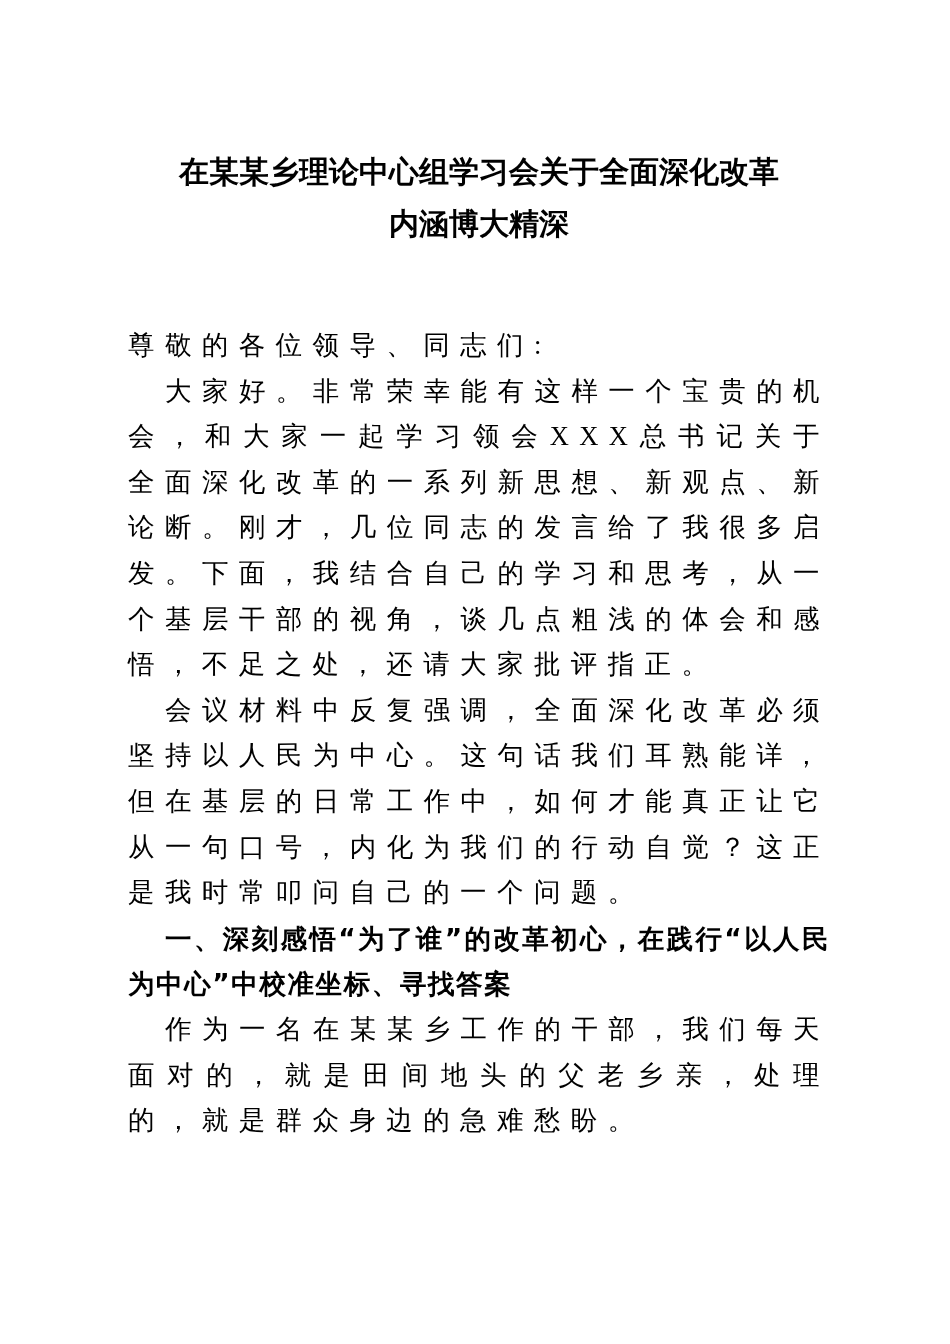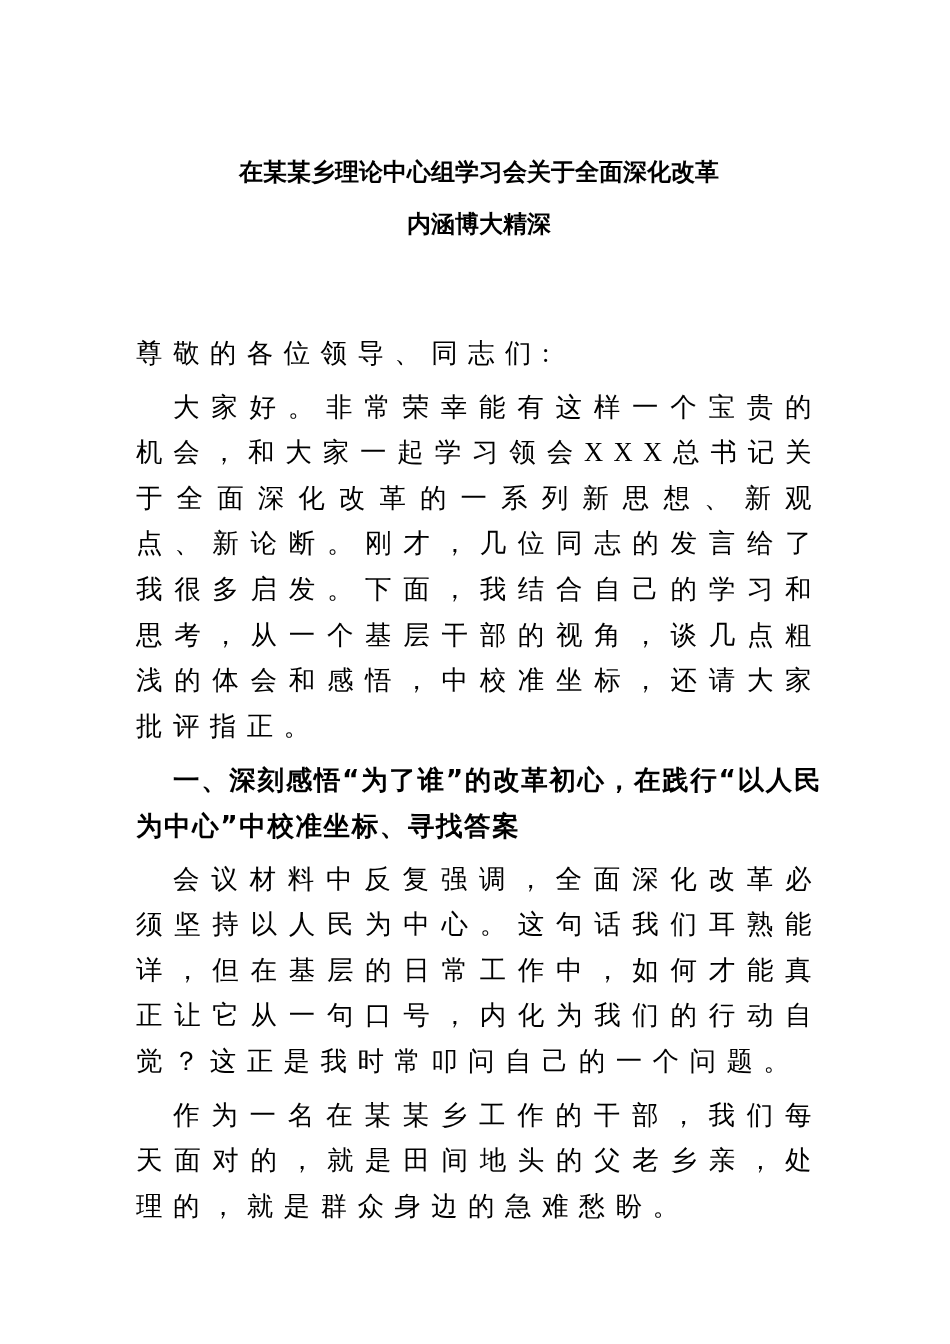--- a/index.html
+++ b/index.html
@@ -21,38 +21,38 @@
       width: 702px;
     }
     .title {
       position: absolute;
       left: 0;
       top: 146px;
       width: 702px;
       text-align: center;
       font-family: "DejaVu Serif", "Liberation Serif", serif;
       font-weight: bold;
-      font-size: 24px;
+      font-size: 30px;
       line-height: 52px;
       letter-spacing: 0px;
       margin: 0;
     }
     .body {
       position: absolute;
       left: 0;
       top: 323px;
       width: 702px;
       font-family: "Liberation Serif", "DejaVu Serif", serif;
       font-size: 26.5px;
       line-height: 45.6px;
       letter-spacing: 10.4px;
       text-align: justify;
     }
     .body p {
-      margin: 8px;
+      margin: 0;
       padding: 0;
     }
     .indent {
       text-indent: 37px;
     }
     .heading {
       font-family: "DejaVu Sans", "Liberation Sans", sans-serif;
       font-weight: bold;
       letter-spacing: 1.6px;
       font-size: 26.5px;
@@ -62,18 +62,18 @@
 <body>
 
 <div class="page">
   <h1 class="title">
     <span>在某某乡理论中心组学习会关于全面深化改革</span><br>
     <span>内涵博大精深</span>
   </h1>
 
   <div class="body">
     <p>尊敬的各位领导、同志们:</p>
-    <p class="indent">大家好。非常荣幸能有这样一个宝贵的机会，和大家一起学习领会XXX总书记关于全面深化改革的一系列新思想、新观点、新论断。刚才，几位同志的发言给了我很多启发。下面，我结合自己的学习和思考，从一个基层干部的视角，谈几点粗浅的体会和感悟，中校准坐标，还请大家批评指正。</p>
+    <p class="indent">大家好。非常荣幸能有这样一个宝贵的机会，和大家一起学习领会XXX总书记关于全面深化改革的一系列新思想、新观点、新论断。刚才，几位同志的发言给了我很多启发。下面，我结合自己的学习和思考，从一个基层干部的视角，谈几点粗浅的体会和感悟，不足之处，还请大家批评指正。</p>
+    <p class="indent">会议材料中反复强调，全面深化改革必须坚持以人民为中心。这句话我们耳熟能详，但在基层的日常工作中，如何才能真正让它从一句口号，内化为我们的行动自觉？这正是我时常叩问自己的一个问题。</p>
     <p class="indent heading">一、深刻感悟“为了谁”的改革初心，在践行“以人民为中心”中校准坐标、寻找答案</p>
-    <p class="indent">会议材料中反复强调，全面深化改革必须坚持以人民为中心。这句话我们耳熟能详，但在基层的日常工作中，如何才能真正让它从一句口号，内化为我们的行动自觉？这正是我时常叩问自己的一个问题。</p>
     <p class="indent">作为一名在某某乡工作的干部，我们每天面对的，就是田间地头的父老乡亲，处理的，就是群众身边的急难愁盼。</p>
   </div>
 </div>
 
 </body></html>

